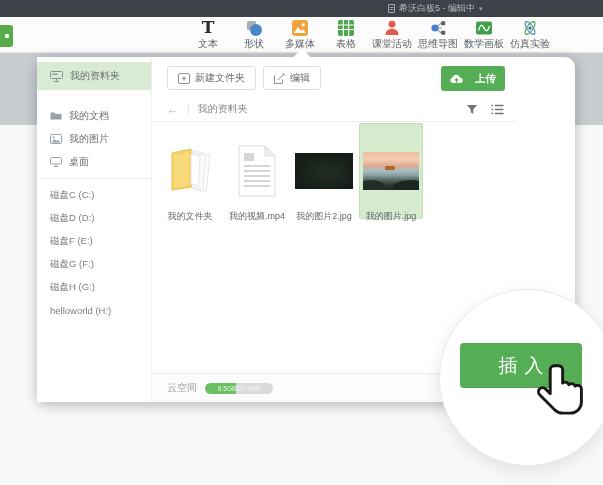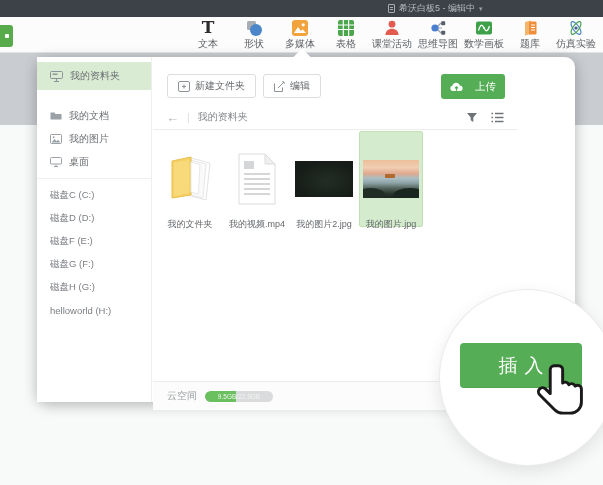--- a/index.html
+++ b/index.html
@@ -33,26 +33,26 @@
   
   .dlg-side { position:absolute; left:0; top:0; width:115px; height:345px; background:#fff; border-right:1px solid #efefef; padding-top:5px; }
   .side-item { height:28px; display:flex; align-items:center; gap:7px; padding-left:13px; font-size:10px; color:#6a6e72; cursor:pointer; }
   .side-item.sel { background:#d9ecd3; }
   .side-gap { height:14px; }
   .side-item.sm { height:23px; }
   .side-div { height:1px; background:#eeeeee; margin:5px 0 5px 0; }
   .drive-item { height:23px; display:flex; align-items:center; padding-left:13px; font-size:9.5px; color:#7a7e82; cursor:pointer; }
   .g-ico { flex:0 0 auto; display:flex; }
   
-  .dlg-main { position:absolute; left:116px; top:8px; width:364px; height:345px; }
+  .dlg-main { position:absolute; left:116px; top:0; width:364px; height:345px; }
   .act-row { position:absolute; left:0; top:0; width:100%; height:40px; }
   .btn { position:absolute; top:9px; height:24px; border:1px solid #ddddde; border-radius:3px; background:#fff; display:flex; align-items:center; gap:5px; padding:0 10px; font-size:10px; color:#66696c; cursor:pointer; }
   .btn-newfolder { left:14px; }
   .btn-edit { left:110px; }
-  .btn-upload { position:absolute; right:12px; top:9px; height:25px; width:64px; background:#55ad55; border-radius:3px; display:flex; align-items:center; justify-content:center; gap:12px; color:#fff; font-size:10.5px; cursor:pointer; }
+  .btn-upload { position:absolute; right:12px; top:9px; height:25px; width:64px; background:#55ad55; border-radius:3px; display:flex; align-items:center; justify-content:center; gap:12px; color:#fff; font-size:10.5px; cursor:pointer;font-weight:bold; }
   
   .crumb-row { position:absolute; left:0; top:40px; width:100%; height:25px; border-bottom:1px solid #ededee; display:flex; align-items:center; padding:0 13px; }
   .back-arrow { font-size:13px; color:#b3b7ba; cursor:pointer; line-height:1; }
   .crumb-sep { color:#e0e0e0; margin:0 8px; font-size:11px; }
   .crumb-label { font-size:10px; color:#85898c; }
   .crumb-right { margin-left:auto; display:flex; align-items:center; gap:13px; }
   
   .file-grid { position:absolute; left:5px; top:66px; display:flex; gap:3px; }
   .tile { width:64px; height:96px; padding-top:16px; text-align:center; border-radius:2px; border:1px solid transparent; cursor:pointer; }
   .tile.sel { background:#d5ebcd; border-color:#c2e0b4; }
@@ -157,30 +157,20 @@
         <span class="t-ico">
           <svg class="ic" width="18" height="18" viewBox="0 0 18 18">
               <rect x="1" y="2.5" width="16" height="13" rx="2" fill="#3fa04a"></rect>
               <path d="M3.5 11.5 C5.5 5 7 5 9 9 S12.5 13 14.5 7" stroke="#fff" stroke-width="1.3" fill="none"></path>
               <circle cx="9" cy="9" r="1" fill="#fff"></circle>
             </svg>
         </span>
         <span class="t-label">数学画板</span>
       </div>
 
-      <div class="tool-item">
-        <span class="t-ico">
-          <svg class="ic" width="18" height="18" viewBox="0 0 18 18">
-              <path d="M4 3 L10 1.5 L10 15 L4 16.5 Z" fill="#f4b469"></path>
-              <rect x="8" y="2.5" width="7.5" height="13" rx="1" fill="#ef8d3a"></rect>
-              <path d="M10 6 H14 M10 8.5 H14 M10 11 H14" stroke="#fff" stroke-width="1"></path>
-            </svg>
-        </span>
-        <span class="t-label">题库</span>
-      </div>
 
       <div class="tool-item">
         <span class="t-ico">
           <svg class="ic" width="18" height="18" viewBox="0 0 18 18">
               <ellipse cx="9" cy="9" rx="7.5" ry="3" stroke="#4a86c8" stroke-width="1.2" fill="none" transform="rotate(55 9 9)"></ellipse>
               <ellipse cx="9" cy="9" rx="7.5" ry="3" stroke="#45a14d" stroke-width="1.2" fill="none" transform="rotate(-55 9 9)"></ellipse>
               <circle cx="9" cy="9" r="1.6" fill="#3a5a9a"></circle>
             </svg>
         </span>
         <span class="t-label">仿真实验</span>

